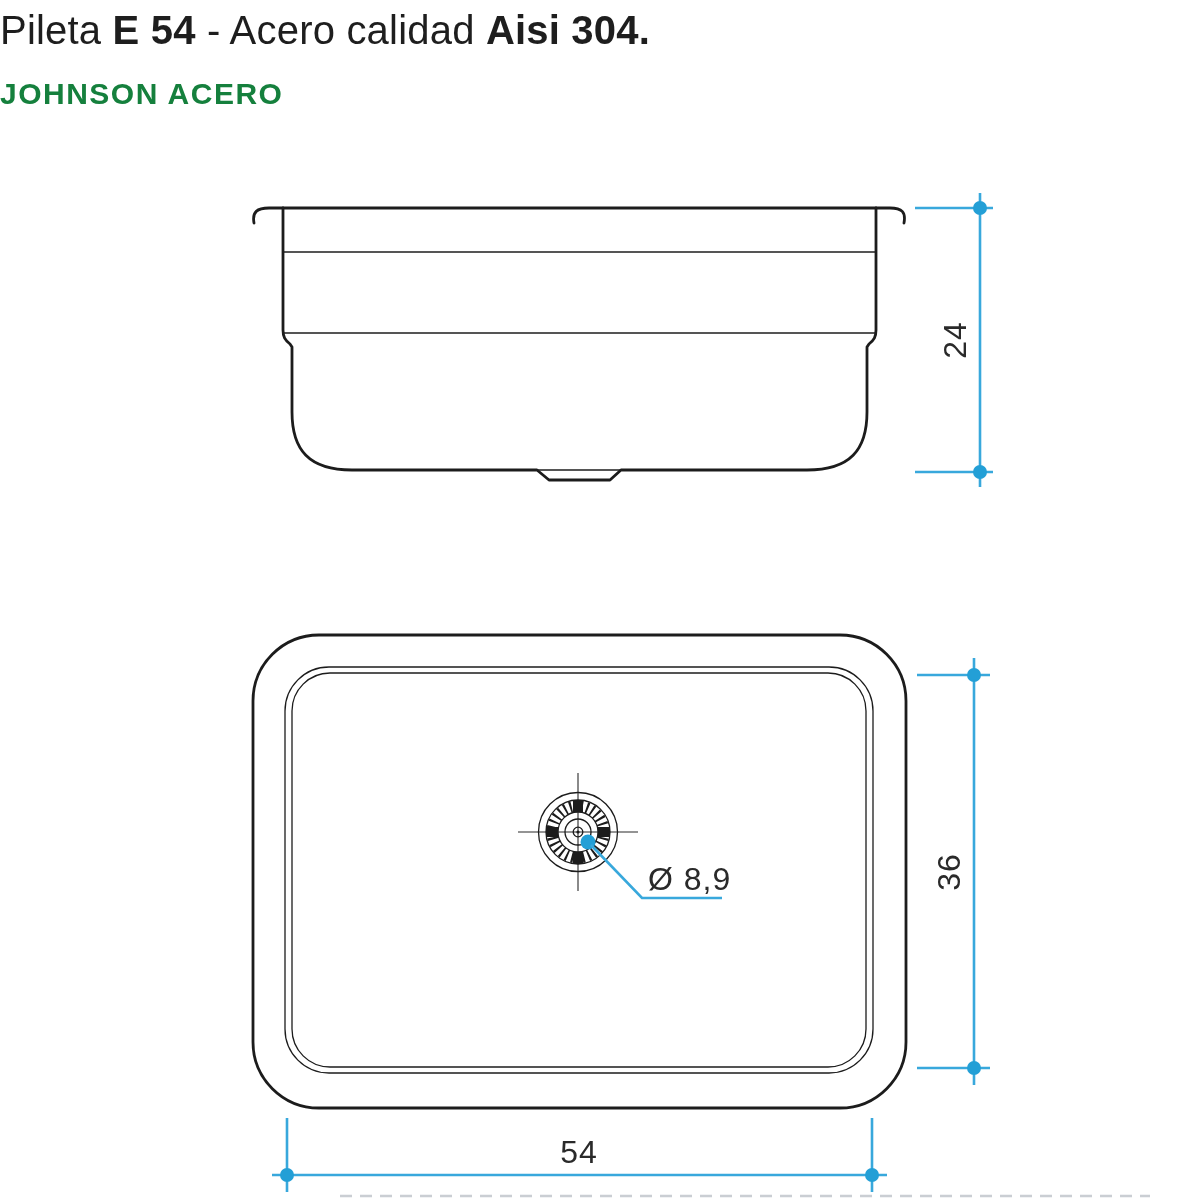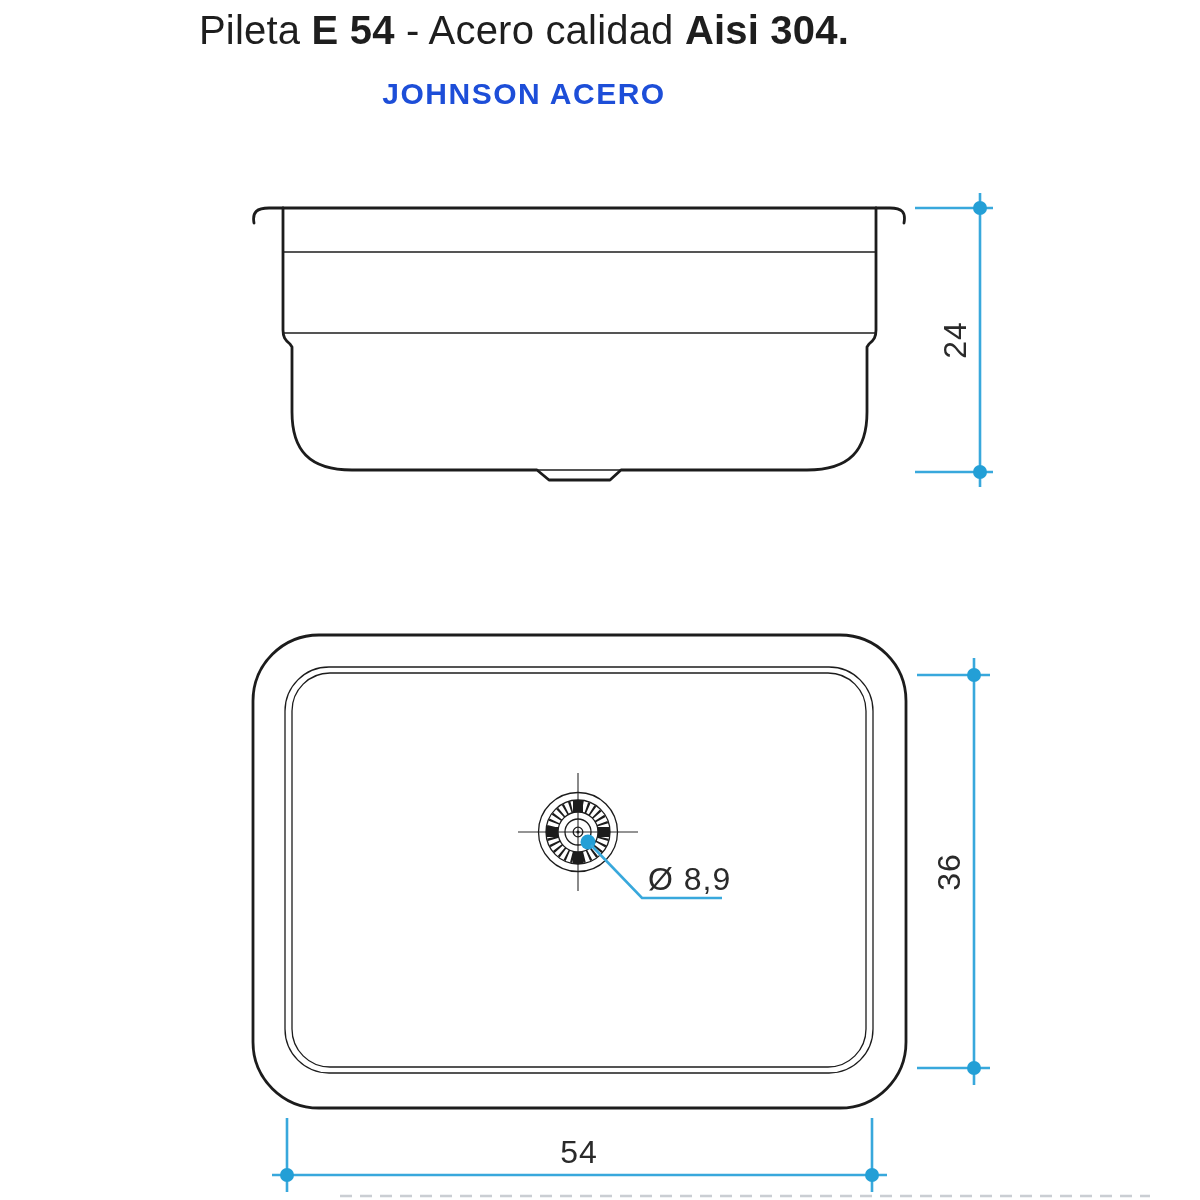--- a/index.html
+++ b/index.html
@@ -11,37 +11,37 @@
   }
   html,body{margin:0;padding:0;background:#ffffff;}
   .page{
     position:relative;
     width:1200px;height:1200px;
     background:#ffffff;
     overflow:hidden;
     font-family:"Liberation Sans", sans-serif;
     color:var(--text);
   }
-  header{position:absolute;top:0;left:0;width:1048px;text-align:center;}
+  header{position:absolute;top:0;left:0;width:1048px;text-align:left;}
   .title{
     margin:0;
     padding-top:8px;
     font-size:40px;
     font-weight:400;
     letter-spacing:0.2px;
     color:#1e1e1e;
   }
   .title .b{font-weight:700;}
   .brand{
     margin:0;
     padding-top:24px;
     font-size:30px;
     font-weight:700;
     letter-spacing:1.5px;
-    color:#1d4ed8;
+    color:#15803d;
   }
   svg.drawing{position:absolute;left:0;top:0;}
   
   .outline{stroke:var(--ink);stroke-width:2.8;fill:none;stroke-linecap:round;stroke-linejoin:round;}
   .thin{stroke:var(--ink);stroke-width:1.3;fill:none;}
   .hair{stroke:#2a2a2a;stroke-width:1.1;fill:none;}
   .slotring{stroke:var(--ink);stroke-width:11.5;fill:none;stroke-dasharray:2 3.6;}
   .tab{fill:var(--ink);stroke:none;}
   .dim{stroke:var(--accent);stroke-width:2.6;fill:none;stroke-linecap:butt;}
   .dimdot{fill:var(--accent_dot);stroke:none;}

